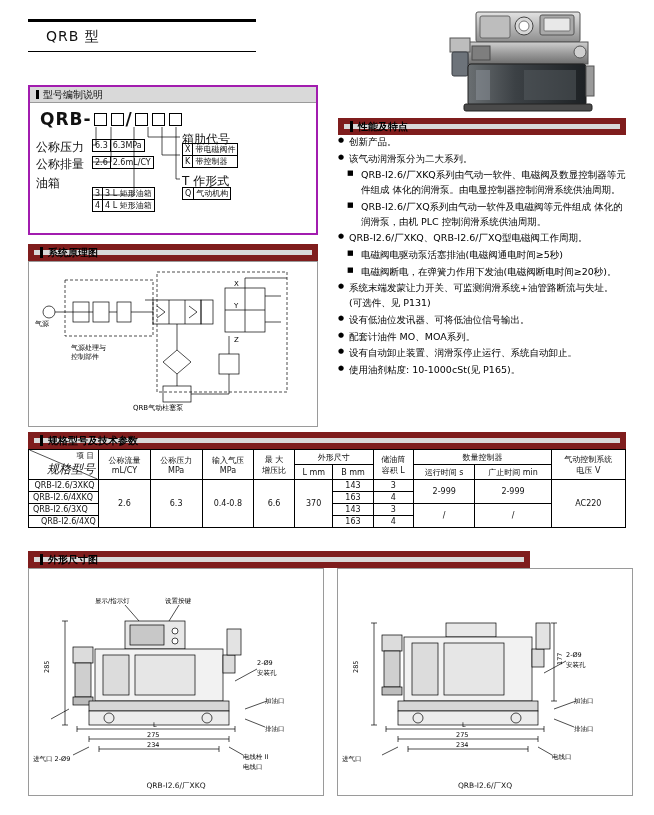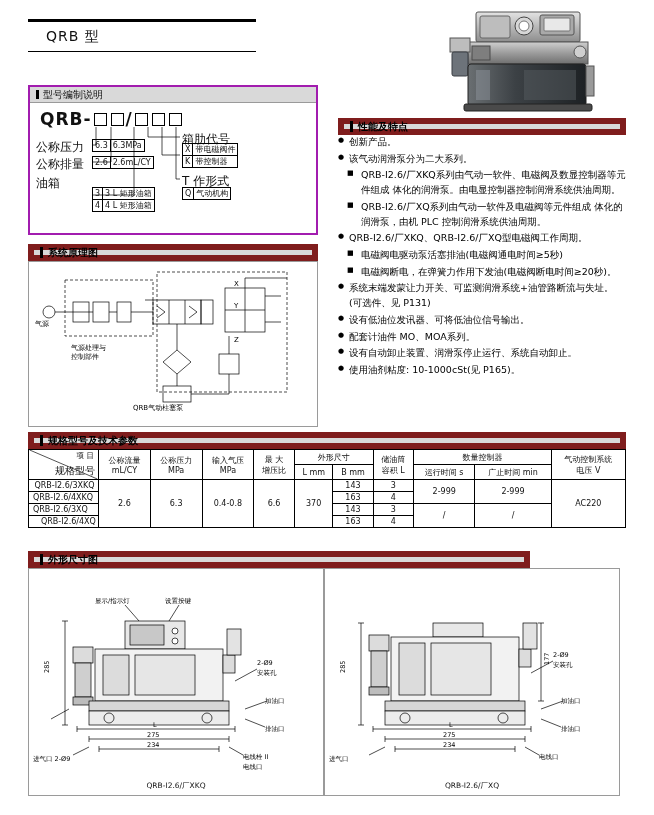--- a/index.html
+++ b/index.html
@@ -98,26 +98,26 @@
     position:absolute; left:28px; top:449px; width:598px;
   }
   table.spec-t { border-collapse:collapse; width:598px; font-size:8px; }
   table.spec-t td, table.spec-t th {
     border:1px solid #000; text-align:center; vertical-align:middle;
     padding:1px 2px; font-weight:normal;
   }
   table.spec-t th { background:#fff; font-size:8px; height:14px; }
   .diag-cell { position:relative; width:70px; height:30px; padding:0 !important;}
   .diag-cell .tl { position:absolute; left:3px; top:1px; font-size:7.5px;}
-  .diag-cell .br { position:absolute; right:3px; bottom:1px; font-size:10px;}
+  .diag-cell .br { position:absolute; right:3px; bottom:1px; font-size:12px;font-style:italic;}
   .diag-cell .ln { position:absolute; left:0; top:0; width:100%; height:100%; }
 
   
   .dimbar { left:28px; top:551px; width:502px; }
-  .dimwrap { position:absolute; left:28px; top:568px; width:598px; height:228px; display:flex; gap:0;}
+  .dimwrap { position:absolute; left:28px; top:568px; width:598px; height:228px; display:flex; gap:13px;}
   .dimbox { border:1px solid #9a9a9a; width:296px; height:228px; position:relative; background:#fff;}
   .dimcap { position:absolute; bottom:4px; width:100%; text-align:center; font-size:7.5px;}
   .dimbox svg { display:block; }
 </style>
 </head>
 <body>
 
 <div class="page">
 
   <div class="hdr">

